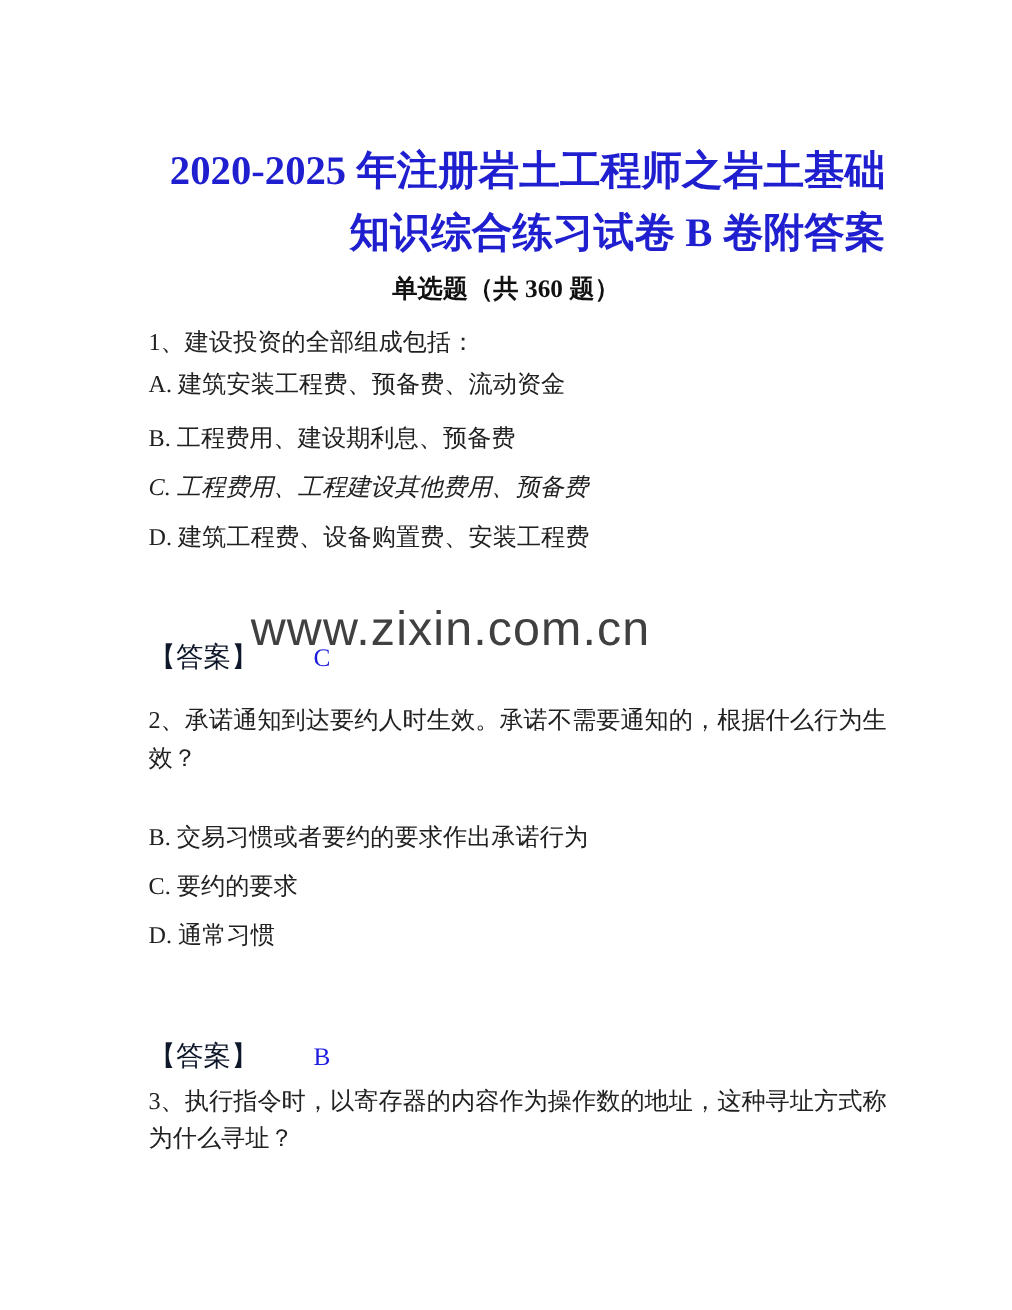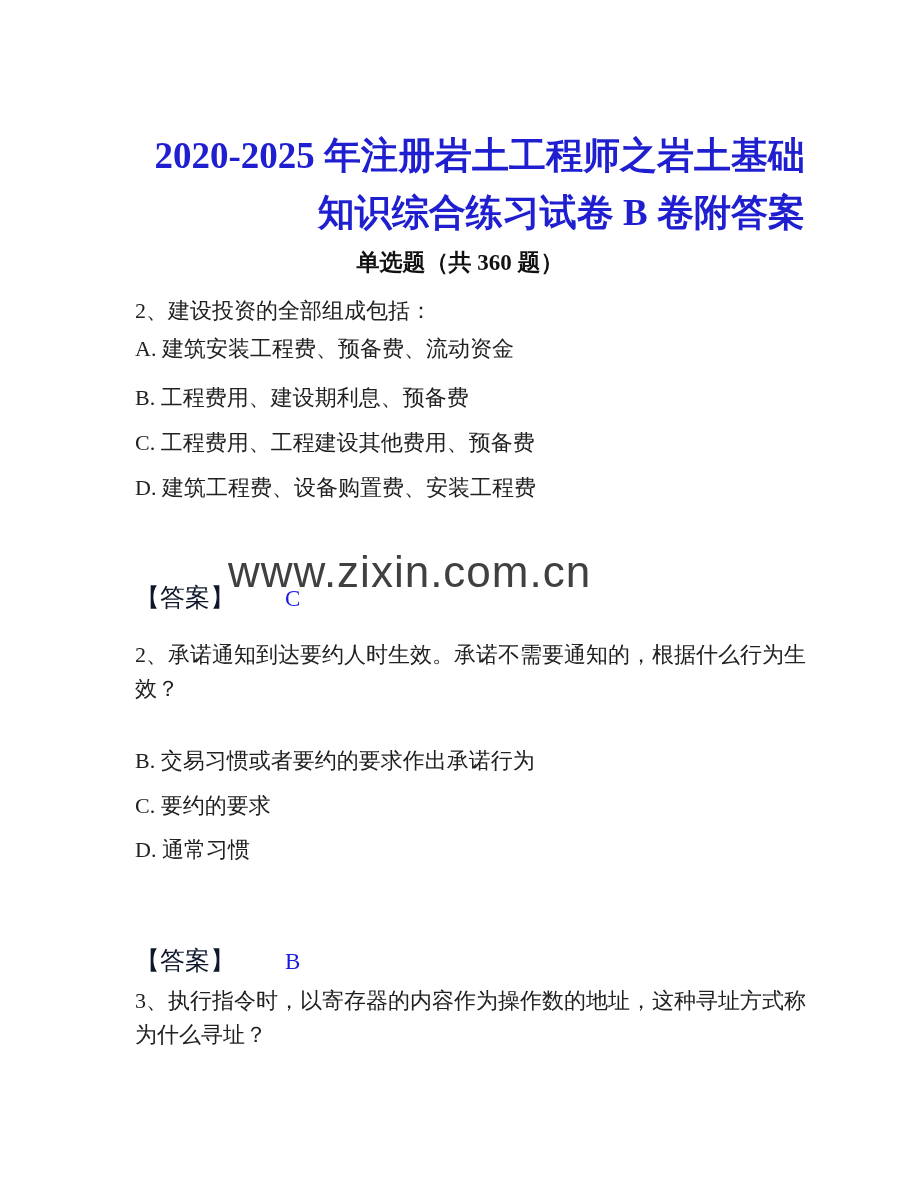--- a/index.html
+++ b/index.html
@@ -47,21 +47,21 @@
     font-size: 22px;
     line-height: 34px;
     color: #212121;
     white-space: pre-line;
     margin: 0;
     z-index: 2;
   }
   .q1-text   { top: 294px; }
   .q1-opt-a  { top: 332px; }
   .q1-opt-b  { top: 381px; }
-  .q1-opt-c  { top: 426px; }
+  .q1-opt-c  { top: 426px; font-style: italic; }
   .q1-opt-d  { top: 471px; }
   .answer-row {
     font-size: 25px;
     line-height: 34px;
     color: #2222cc;
     z-index: 2;
     margin: 0;
   }
   .answer-row-1 { top: 581px; }
   .answer-row-2 { top: 944px; }
@@ -98,21 +98,21 @@
 
   <div class="watermark">www.zixin.com.cn</div>
 
   <h1 class="doc-title abs">
     <span class="title-line">2020-2025 年注册岩土工程师之岩土基础</span>
     <span class="title-line">知识综合练习试卷 B 卷附答案</span>
   </h1>
 
   <div class="section-header abs">单选题（共 360 题）</div>
 
-  <p class="q-text abs q1-text">2、建设投资的全部组成包括：</p>
+  <p class="q-text abs q1-text">1、建设投资的全部组成包括：</p>
   <p class="option abs q1-opt-a">A. 建筑安装工程费、预备费、流动资金</p>
   <p class="option abs q1-opt-b">B. 工程费用、建设期利息、预备费</p>
   <p class="option abs q1-opt-c">C. 工程费用、工程建设其他费用、预备费</p>
   <p class="option abs q1-opt-d">D. 建筑工程费、设备购置费、安装工程费</p>
 
   <p class="answer-row abs answer-row-1">
     <span class="answer-label">【答案】</span><span class="answer-value">C</span>
   </p>
 
   <p class="q-text abs q2-text">2、承诺通知到达要约人时生效。承诺不需要通知的，根据什么行为生

